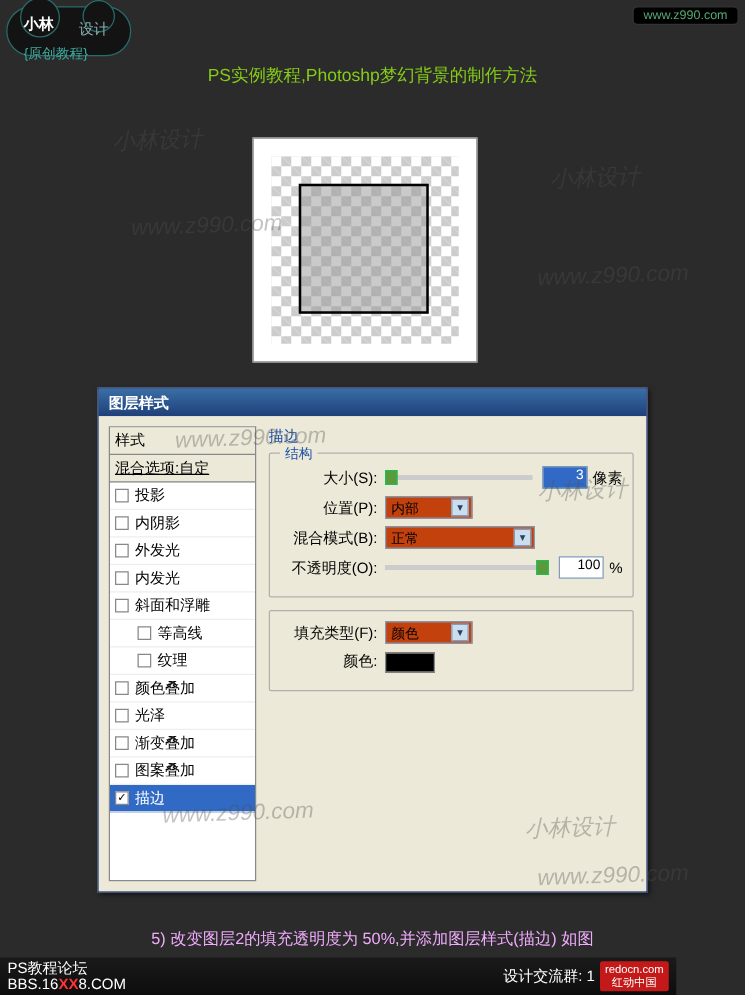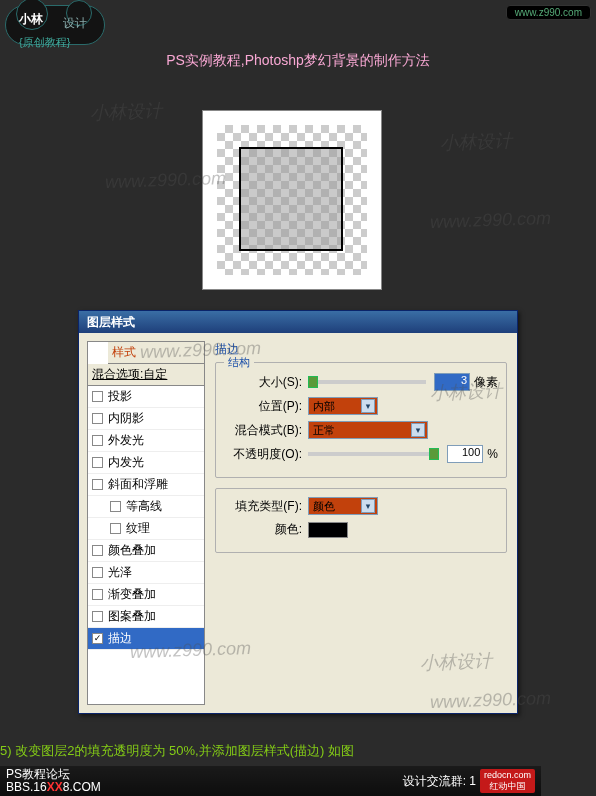--- a/index.html
+++ b/index.html
@@ -19,37 +19,37 @@
 .logo-badge { position: absolute; top: 5px; left: 5px; width: 120px; height: 50px; }
 .logo-cloud { position: absolute; top: 0; left: 0; width: 100px; height: 40px; background: #131313; border: 1px solid #2a6b6b; border-radius: 24px; }
 .logo-cloud::before { content:""; position:absolute; top:-8px; left:10px; width:30px; height:30px; background:#131313; border:1px solid #2a6b6b; border-radius:50%; }
 .logo-cloud::after { content:""; position:absolute; top:-6px; right:12px; width:24px; height:24px; background:#131313; border:1px solid #2a6b6b; border-radius:50%; }
 .logo-text { position: absolute; top: 6px; left: 14px; color: #fff; font-size: 12px; font-weight: bold; z-index:2;}
 .logo-sub { position: absolute; top: 10px; left: 58px; color: #8aa; font-size: 12px; z-index:2;}
 .logo-subtitle { position: absolute; top: 30px; left: 14px; color: #3fa89a; font-size: 11px; z-index:2;}
 
 .url-badge { position: absolute; top: 5px; right: 5px; background: #000; border: 1px solid #333; border-radius: 4px; padding: 1px 8px; color: #5a7; font-size: 10px; }
 
-.page-title { position: absolute; top: 52px; left: 0; width: 596px; text-align: center; color: #f9a8d4; font-size: 14px; }
+.page-title { position: absolute; top: 52px; left: 0; width: 596px; text-align: center; color: #84cc16; font-size: 14px; }
 
 .canvas-preview { position: absolute; top: 110px; left: 202px; width: 180px; height: 180px; background: #fff; border: 1px solid #888; padding: 14px; }
 .canvas-trans { width: 100%; height: 100%; position: relative;
   background-image:
     linear-gradient(45deg,#ccc 25%,transparent 25%,transparent 75%,#ccc 75%,#ccc),
     linear-gradient(45deg,#ccc 25%,transparent 25%,transparent 75%,#ccc 75%,#ccc);
   background-color:#fff; background-size:16px 16px; background-position:0 0,8px 8px;
 }
 .canvas-inner { position: absolute; top: 22px; left: 22px; width: 104px; height: 104px; border: 2px solid #000; background: rgba(150,150,150,0.5); }
 
 .dialog { position: absolute; top: 310px; left: 78px; width: 440px; background: #ece9d8; border: 1px solid #0a246a; box-shadow: 2px 2px 4px rgba(0,0,0,0.5); }
 .titlebar { height: 22px; background: linear-gradient(#3a6ea5,#1e3f7a); color: #fff; font-size: 12px; padding: 3px 8px; font-weight: bold; }
 .dialog-body { display: flex; background: #ece9d8; height: 380px; }
 
 .styles-col { width: 118px; border: 1px solid #888; margin: 8px 0 8px 8px; background: #fff; }
-.styles-header { background: #ece9d8; color:#c2410c; font-size: 12px; padding: 2px 4px; border-bottom: 1px solid #888; margin-left: 20px; }
+.styles-header { background: #ece9d8; color:#000000; font-size: 12px; padding: 2px 4px; border-bottom: 1px solid #888; }
 .styles-blend { background: #ece9d8; font-size: 12px; padding: 2px 4px; border-bottom: 1px solid #888; text-decoration: underline; }
 .style-row { display:flex; align-items:center; font-size:12px; padding:2px 4px; border-bottom:1px solid #eee; }
 .style-row.indent { padding-left: 22px; }
 .style-row.active { background: #316ac5; color:#fff; }
 .chk { width:11px; height:11px; border:1px solid #888; background:#fff; margin-right:5px; display:inline-flex; align-items:center; justify-content:center; font-size:9px; line-height:1; color:#000;}
 
 .settings-col { flex:1; padding: 8px 10px; }
 .group-label { color:#1a4ea8; font-size:12px; margin-bottom:4px; }
 .fieldset { border:1px solid #b0b0b0; border-radius:2px; padding:10px 8px 8px; margin-bottom:10px; position:relative; }
 .fieldset .legend { position:absolute; top:-8px; left:8px; background:#ece9d8; padding:0 4px; font-size:11px; color:#1a4ea8; }
@@ -57,21 +57,21 @@
 .form-row label { width:78px; text-align:right; margin-right:6px; }
 .slider { flex:1; height:4px; background:#ccc; position:relative; margin-right:8px; }
 .slider .thumb { position:absolute; top:-4px; width:10px; height:12px; background:#5a9a3a; border:1px solid #2b5; }
 .num-input { width:36px; height:18px; border:1px solid #7f9db9; background:#fff; font-size:11px; text-align:right; padding-right:2px; }
 .num-input.hl { background:#316ac5; color:#fff; }
 .unit { margin-left:4px; }
 .combo { height:18px; border:1px solid #7f9db9; background:#c2410c; font-size:11px; display:flex; align-items:center; padding:0 2px 0 4px; }
 .combo .arrow { width:14px; height:14px; background:#cde; margin-left:auto; display:flex; align-items:center; justify-content:center; font-size:9px; color:#246; border:1px solid #7f9db9;}
 .color-swatch { width:40px; height:16px; background:#000; border:1px solid #888; }
 
-.caption { position:absolute; top:742px; left:0; width:596px; color:#84cc16; font-size:13px; }
+.caption { position:absolute; top:742px; left:0; width:596px; text-align:center; color:#f0abfc; font-size:13px; }
 
 .footer { position:absolute; bottom:0; left:0; width:541px; height:30px; background:linear-gradient(rgba(0,0,0,0.4),rgba(0,0,0,0.7)); display:flex; align-items:center; padding:0 6px; font-size:12px; }
 .footer-left { color:#fff; line-height:1.1; }
 .footer-bbs { font-family: Arial; }
 .footer-bbs .r { color:#f33; font-weight:bold; }
 .footer-right { margin-left:auto; color:#fff; display:flex; align-items:center; gap:4px;}
 .redocn { background:#c41919; color:#fff; font-size:9px; padding:1px 4px; border-radius:2px; line-height:1.2; text-align:center;}
 </style>
 </head>
 <body>

